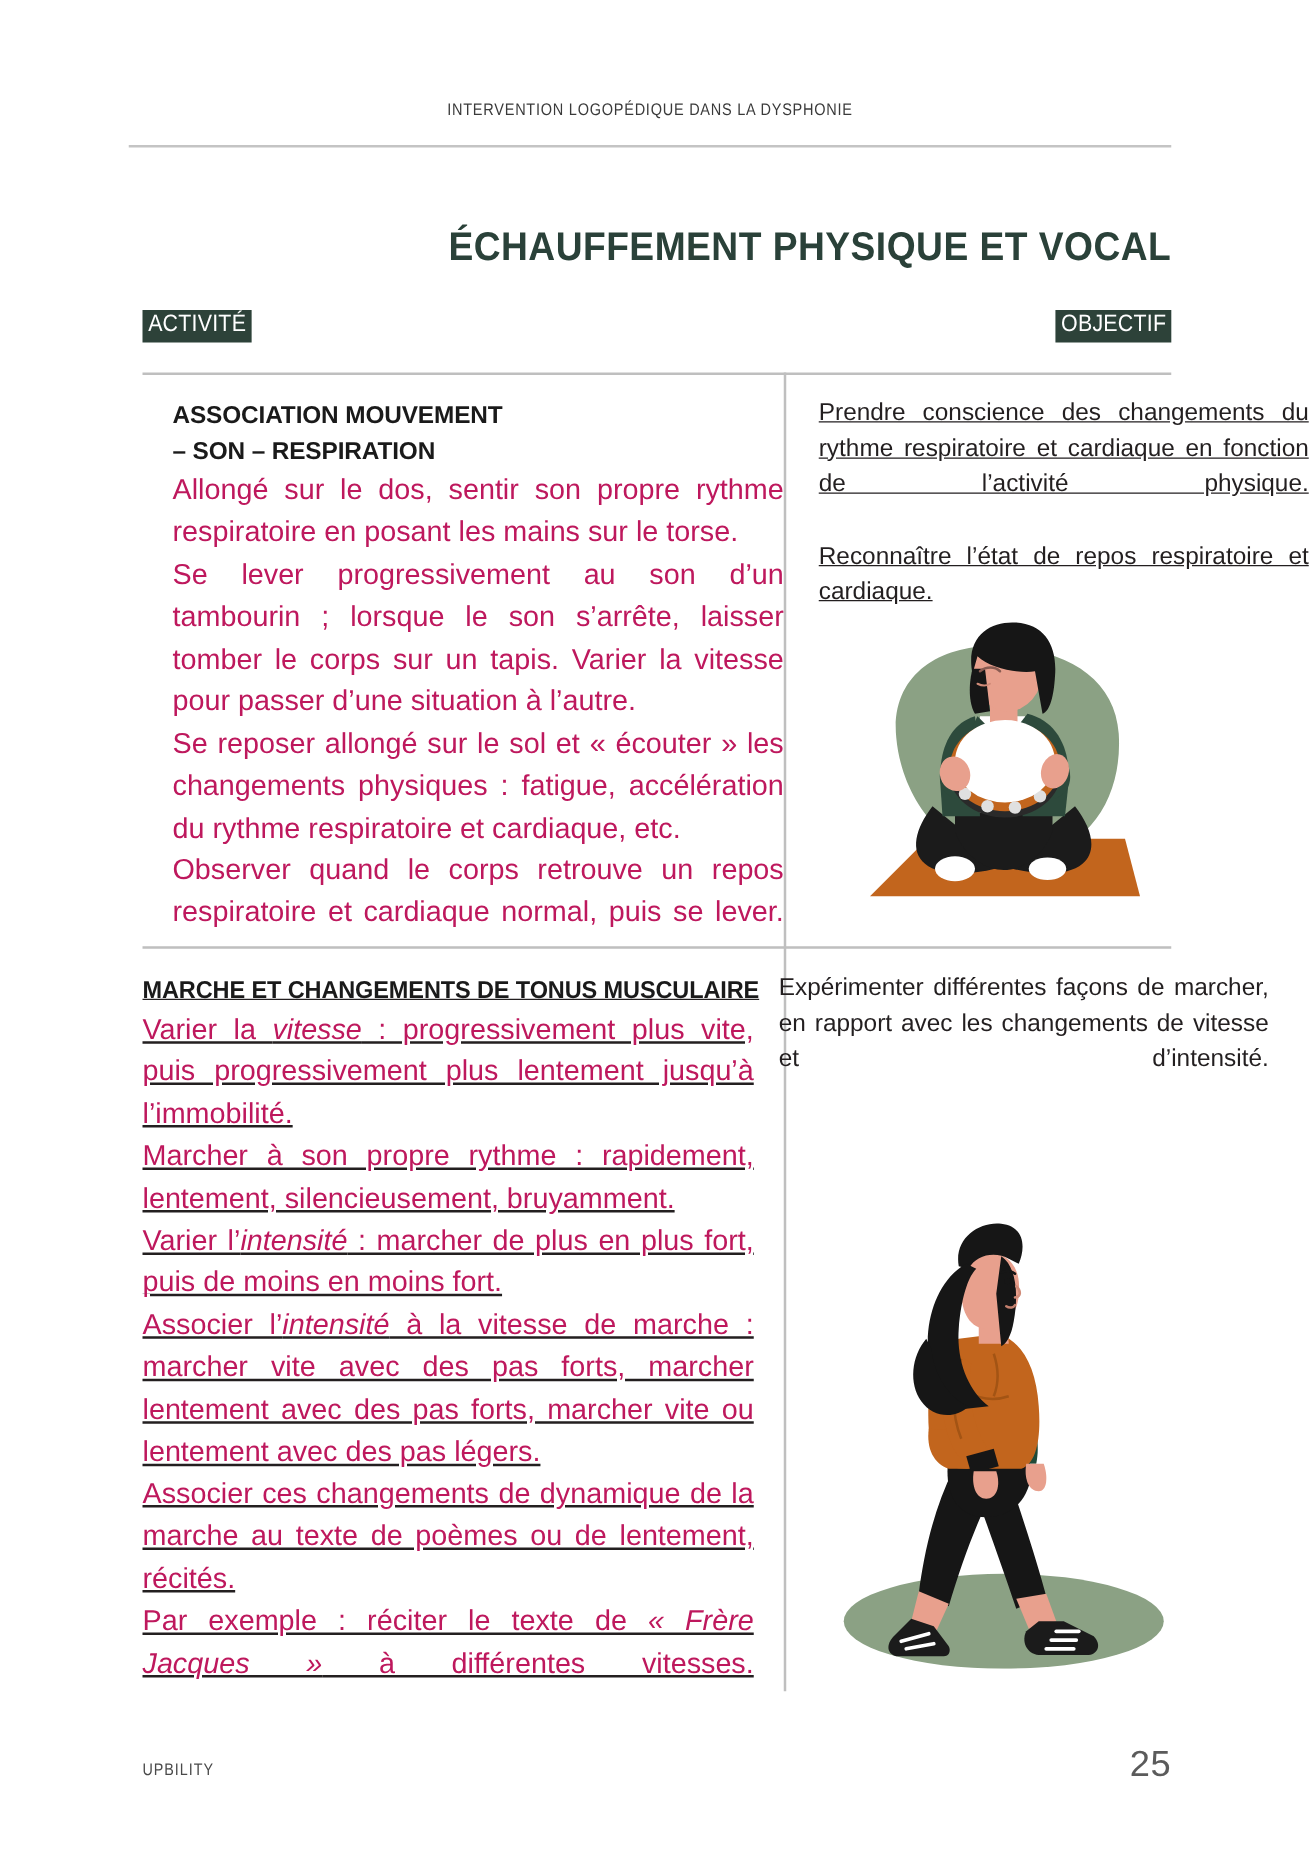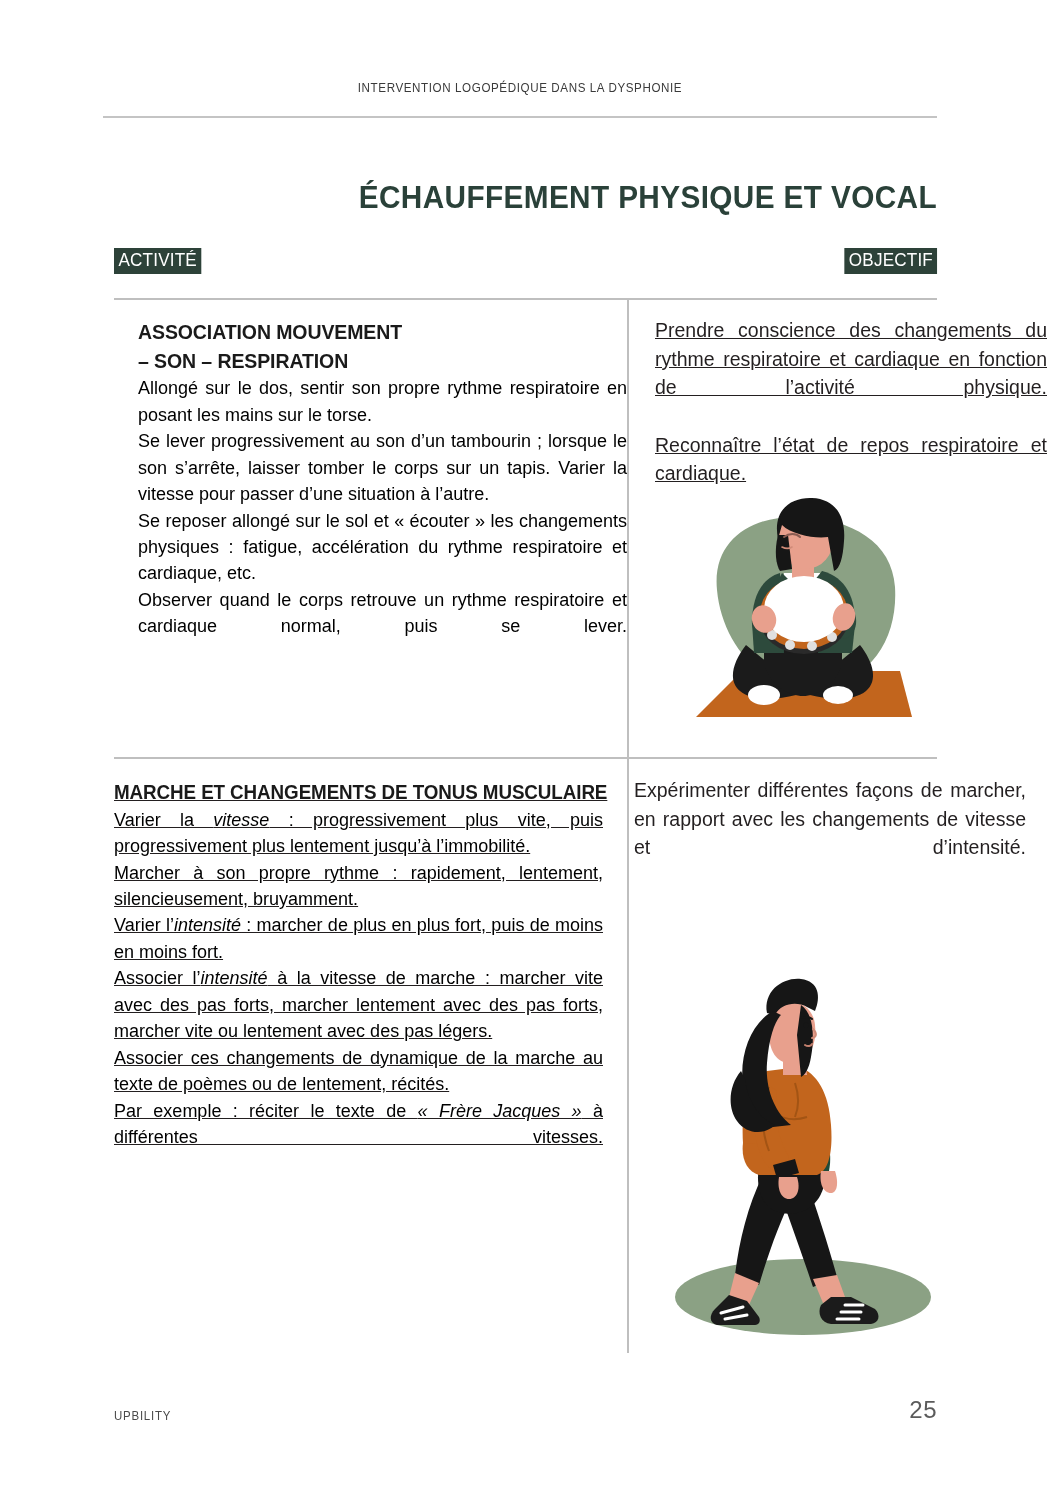--- a/index.html
+++ b/index.html
@@ -94,38 +94,38 @@
   }
   .col-objective {
     position: absolute;
     left: 545px;
     width: 392px;
   }
 
   .row1 .col-activity { left: 114px; top: 318px; margin-left: 24px; }
   .row1 .col-objective { left: 655px; top: 316px; text-decoration: underline; }
   .row2 .col-activity { left: 114px; top: 778px; text-decoration: underline; }
-  .row2 .col-objective { left: 623px; top: 776px; margin-left: 11px; }
+  .row2 .col-objective { left: 623px; top: 776px; }
 
   .act-title {
     font-size: 19.5px;
     font-weight: 700;
     line-height: 1.47;
     color: #1a1a1a;
     letter-spacing: -0.1px;
     margin: 0 0 0 0;
   }
   .act-title.condensed { transform: scaleX(0.965); transform-origin: left top; white-space: nowrap; }
   p.body-par {
-    font-size: 18px;
+    font-size: 23px;
     line-height: 1.47;
     margin: 0;
     text-align: justify;
     text-justify: inter-word;
-    color: #000000;
+    color: #be185d;
     hyphens: none;
   }
   p.body-par:last-child::after {
     content: "";
     display: inline-block;
     width: 100%;
   }
   .obj-par {
     font-size: 19.5px;
     line-height: 1.47;
@@ -151,21 +151,21 @@
     left: 114px; top: 1408px;
     font-size: 13.5px;
     letter-spacing: 0.9px;
     color: #4a4a4a;
     transform: scaleX(0.85);
     transform-origin: left top;
   }
   .footer-page {
     position: absolute;
     right: 113px; top: 1396px;
-    font-size: 24px;
+    font-size: 29px;
     color: #5b5b5b;
     letter-spacing: 0.5px;
   }
 </style>
 </head>
 <body>
 
 <div class="page">
 
   <div class="running-head">INTERVENTION LOGOPÉDIQUE DANS LA DYSPHONIE</div>
@@ -180,21 +180,21 @@
   <div class="rule-h rule-middle"></div>
   <div class="rule-v"></div>
 
   <div class="row row1">
     <div class="col-activity">
       <div class="act-title">ASSOCIATION MOUVEMENT</div>
       <div class="act-title">– SON – RESPIRATION</div>
       <p class="body-par">Allongé sur le dos, sentir son propre rythme respiratoire en posant les mains sur le torse.</p>
       <p class="body-par">Se lever progressivement au son d’un tambourin ; lorsque le son s’arrête, laisser tomber le corps sur un tapis. Varier la vitesse pour passer d’une situation à l’autre.</p>
       <p class="body-par">Se reposer allongé sur le sol et « écouter » les changements physiques : fatigue, accélération du rythme respiratoire et cardiaque, etc.</p>
-      <p class="body-par">Observer quand le corps retrouve un rythme respiratoire et cardiaque normal, puis se lever.</p>
+      <p class="body-par">Observer quand le corps retrouve un repos respiratoire et cardiaque normal, puis se lever.</p>
     </div>
     <div class="col-objective">
       <p class="obj-par">Prendre conscience des changements du rythme respiratoire et cardiaque en fonction de l’activité physique.</p>
       <p class="obj-par">Reconnaître l’état de repos respiratoire et cardiaque.</p>
     </div>
   </div>
 
   <div class="illus illus-1">
     <svg viewBox="0 0 285 230" width="285" height="230" xmlns="http://www.w3.org/2000/svg">
 

